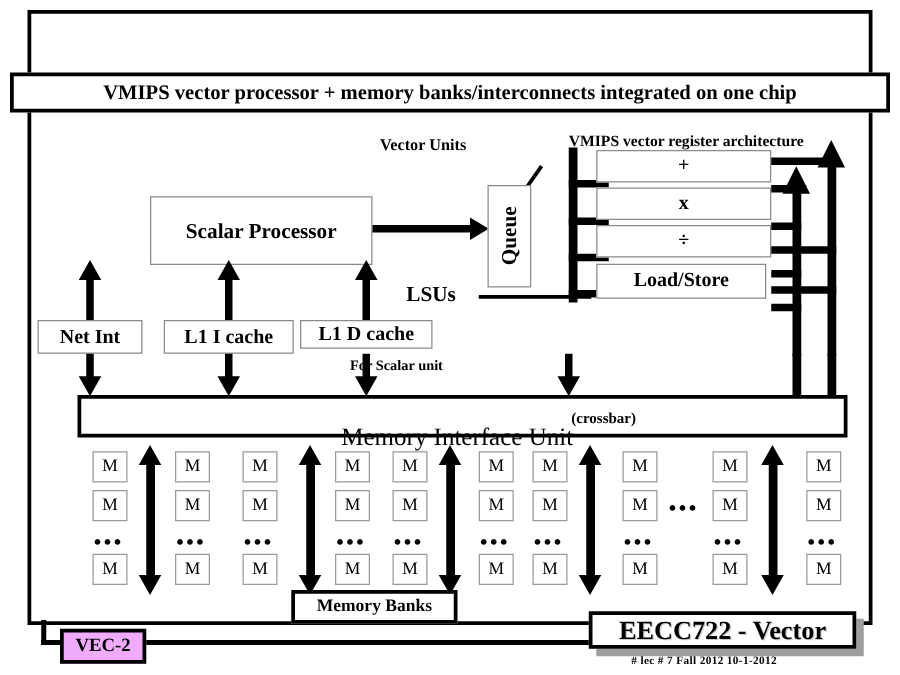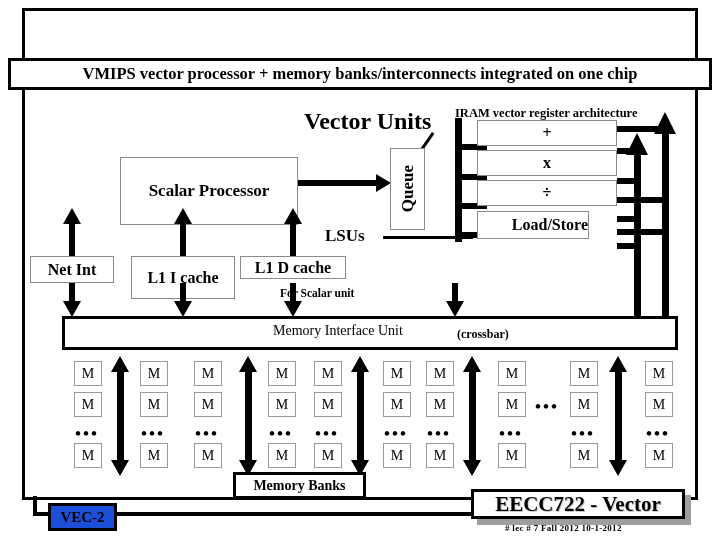--- a/index.html
+++ b/index.html
@@ -139,21 +139,21 @@
 
   
   .footer-line {
     position: absolute;
     background: #000;
   }
   .vec-box {
     position: absolute;
     border: 3px solid #000;
     box-sizing: border-box;
-    background: #1d4ed8;
+    background: #f0abfc;
     display: flex;
     align-items: center;
     justify-content: center;
     font-weight: bold;
     font-size: 15px;
     color: #000;
   }
   .eecc-shadow {
     position: absolute;
     background: #9e9e9e;
@@ -187,27 +187,27 @@
 </head>
 <body>
 
 <div id="slide">
 
   <div class="chip-border"></div>
 
 
   <div class="subtitle">VMIPS vector processor + memory banks/interconnects integrated on one chip</div>
 
-  <div class="plainlabel" style="left:304px; top:108px; font-size:24px; font-weight:bold;">Vector Units</div>
-
-  <div class="plainlabel" style="left:455px; top:106px; font-size:12.5px; font-weight:bold;">IRAM vector register architecture</div>
+  <div class="plainlabel" style="left:304px; top:108px; font-size:13px; font-weight:bold;">Vector Units</div>
+
+  <div class="plainlabel" style="left:455px; top:106px; font-size:12.5px; font-weight:bold;">VMIPS vector register architecture</div>
 
   <div class="diag" style="left:432px; top:132px; width:3px; height:28px; transform: rotate(35deg); transform-origin: top left;"></div>
 
-  <div class="box" style="left:120px; top:157px; width:178px; height:68px; font-size:17px;">
+  <div class="box" style="left:120px; top:157px; width:178px; height:55px; font-size:17px;">
     <span>Scalar Processor</span>
   </div>
 
   <div class="bus" style="left:298px; top:180px; width:78px; height:6px;"></div>
   <div class="arrow-right" style="left:376px; top:174px;"></div>
 
   <div class="box" style="left:390px; top:148px; width:35px; height:82px;">
     <span style="writing-mode: vertical-rl; transform: rotate(180deg); font-size:17px; font-weight:bold;">Queue</span>
   </div>
 
@@ -220,21 +220,21 @@
 
   <div class="box" style="left:477px; top:120px; width:140px; height:26px; font-size:16px;">
     <span>+</span>
   </div>
   <div class="box" style="left:477px; top:150px; width:140px; height:26px; font-size:16px;">
     <span>x</span>
   </div>
   <div class="box" style="left:477px; top:180px; width:140px; height:26px; font-size:16px;">
     <span>÷</span>
   </div>
-  <div class="box" style="left:477px; top:211px; width:112px; height:28px; font-size:16px;justify-content:flex-end;">
+  <div class="box" style="left:477px; top:211px; width:136px; height:28px; font-size:16px;">
     <span>Load/Store</span>
   </div>
 
   <div class="bus" style="left:634px; top:152px; width:7px; height:133px;"></div>
 
   <div class="bus" style="left:662px; top:130px; width:7px; height:155px;"></div>
 
   <div class="bus" style="left:617px; top:126px; width:52px; height:6px;"></div>
 
   <div class="bus" style="left:617px; top:148px; width:28px; height:6px;"></div>
@@ -247,21 +247,21 @@
 
   <div class="arrow-up-sm" style="left:626px; top:133px;"></div>
   <div class="arrow-up-sm" style="left:654px; top:112px;"></div>
 
   <div class="plainlabel" style="left:325px; top:226px; font-size:17px; font-weight:bold;">LSUs</div>
   <div class="bus" style="left:383px; top:236px; width:90px; height:3px;"></div>
 
   <div class="box" style="left:30px; top:256px; width:84px; height:27px; font-size:16px;">
     <span>Net Int</span>
   </div>
-  <div class="box" style="left:131px; top:256px; width:104px; height:43px; font-size:16px;">
+  <div class="box" style="left:131px; top:256px; width:104px; height:27px; font-size:16px;">
     <span>L1 I cache</span>
   </div>
   <div class="box" style="left:240px; top:256px; width:106px; height:23px; font-size:16px;">
     <span>L1 D cache</span>
   </div>
 
   <div class="plainlabel" style="left:280px; top:287px; font-size:11.5px; font-weight:bold;">For Scalar unit</div>
 
   <div class="bus" style="left:69px; top:224px; width:6px; height:32px;"></div>
   <div class="arrow-up" style="left:63px; top:208px;"></div>
@@ -282,21 +282,21 @@
   <div class="arrow-down" style="left:284px; top:301px;"></div>
 
 
   <div class="bus" style="left:452px; top:283px; width:6px; height:20px;"></div>
   <div class="arrow-down" style="left:446px; top:301px;"></div>
 
   <div class="bus" style="left:634px; top:283px; width:7px; height:35px;"></div>
   <div class="bus" style="left:662px; top:283px; width:7px; height:35px;"></div>
 
   <div class="box" style="left:62px; top:316px; width:616px; height:34px; border:3px solid #000;">
-    <span style="font-size:14px; font-weight:normal; position:absolute; left:208px; top:4px;">Memory Interface Unit</span>
+    <span style="font-size:20px; font-weight:normal; position:absolute; left:208px; top:20px;">Memory Interface Unit</span>
     <span style="font-size:12px; font-weight:bold; position:absolute; left:392px; top:8px;">(crossbar)</span>
   </div>
 
   <div class="mcell" style="left:74px; top:361px;">M</div>
   <div class="mcell" style="left:74px; top:392px;">M</div>
   <div class="vdots" style="left:75px; top:425px;">•••</div>
   <div class="mcell" style="left:74px; top:443px;">M</div>
 
   <div class="mcell" style="left:140px; top:361px;">M</div>
   <div class="mcell" style="left:140px; top:392px;">M</div>

